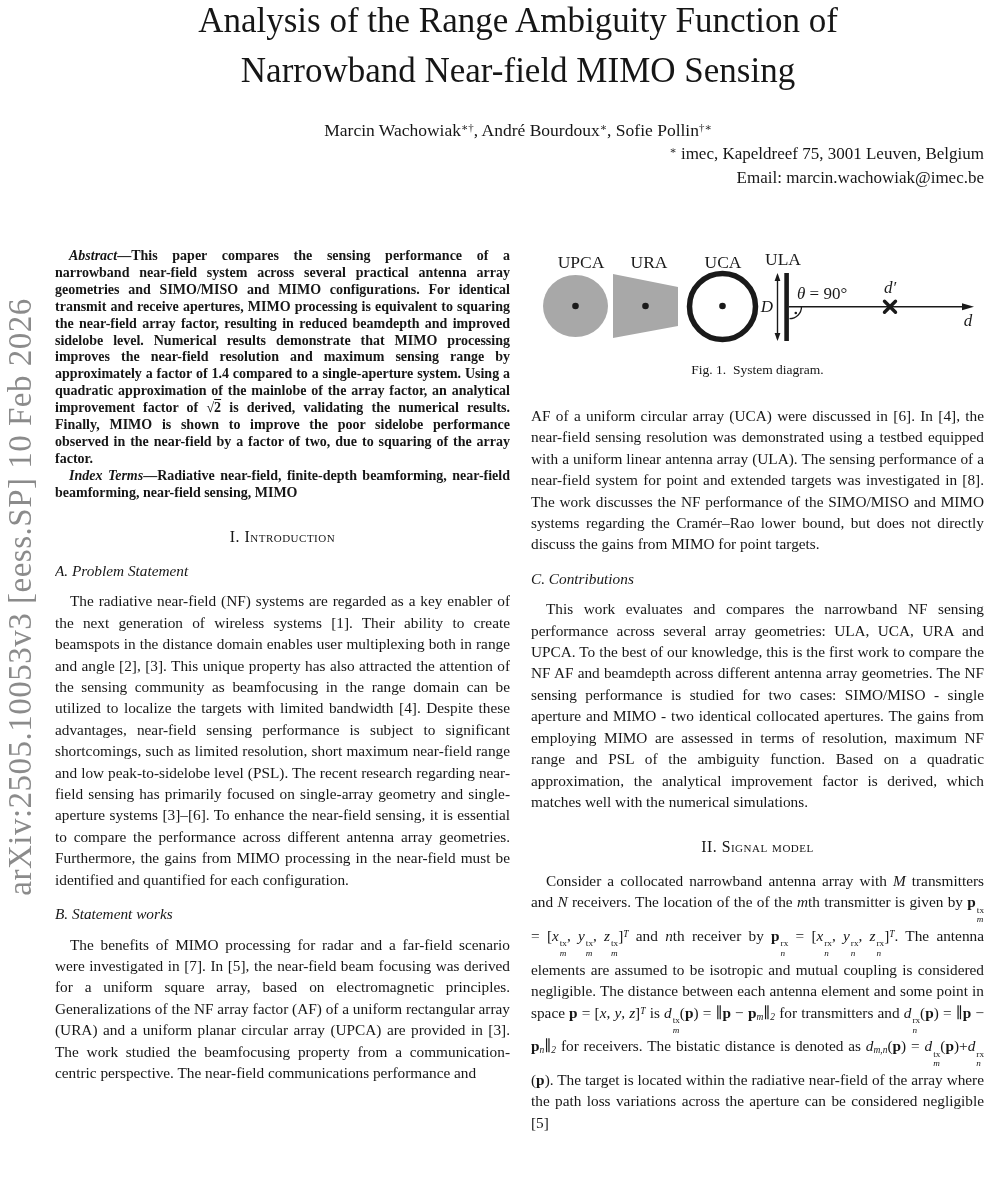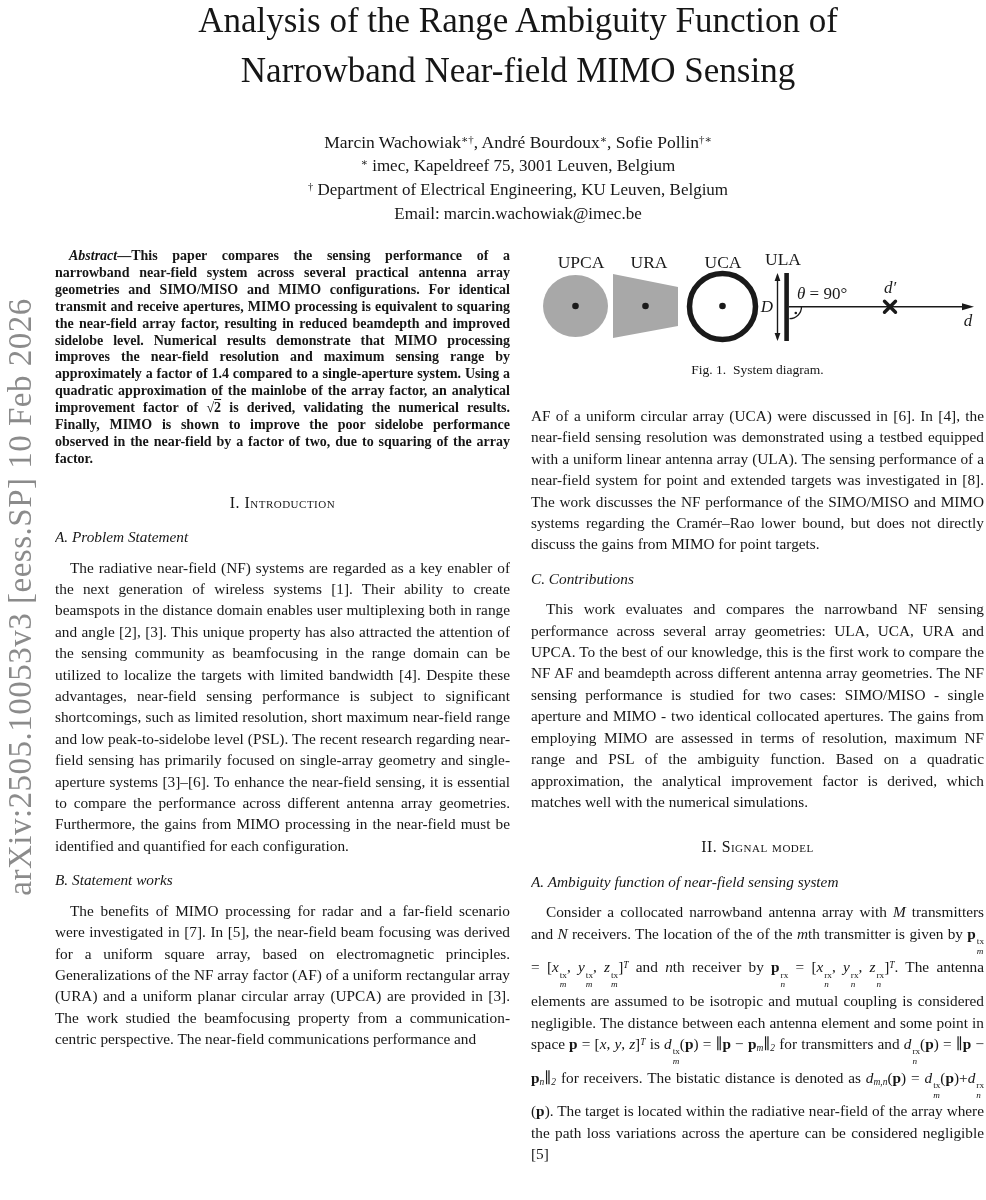--- a/index.html
+++ b/index.html
@@ -14,22 +14,22 @@
   
   .arxiv-strip {
     position:absolute; left:20px; top:597px;
     transform:translate(-50%,-50%) rotate(-90deg);
     white-space:nowrap; font-size:33px; color:#8b8b8b; letter-spacing:0.5px;
   }
 
   
   header { position:absolute; top:0; left:52px; width:932px; text-align:center; }
   h1 { font-weight:400; font-size:35px; line-height:50px; margin-top:-4px; }
-  .authors { margin-top:34px; font-size:17.5px; line-height:24px; }
-  .affil, .email { font-size:17px; line-height:24px; }
+  .authors { margin-top:22px; font-size:17.5px; line-height:24px; }
+  .affil, .email { font-size:17px; line-height:24px;text-align:right; }
   .authors sup, .affil sup { font-size:0.62em; vertical-align:0.5em; line-height:0; }
 
   
   .col {
     position:absolute; top:248px; height:952px; overflow:hidden;
     font-size:15.3px; line-height:21.4px; text-align:justify;
     hyphens:auto; -webkit-hyphens:auto;
   }
   .col-left  { left:55px;  width:455px; }
   .col-right { left:531px; width:453px; }
@@ -77,26 +77,26 @@
 <body>
 
 <div class="page">
 
   <div class="arxiv-strip">arXiv:2505.10053v3  [eess.SP]  10 Feb 2026</div>
 
   <header>
     <h1><span>Analysis of the Range Ambiguity Function of</span><br><span>Narrowband Near-field MIMO Sensing</span></h1>
     <div class="authors">Marcin Wachowiak<sup>∗†</sup>, André Bourdoux<sup>∗</sup>, Sofie Pollin<sup>†∗</sup></div>
     <div class="affil"><sup>∗</sup> imec, Kapeldreef 75, 3001 Leuven, Belgium</div>
-    <div class="affil"><sup>†</sup> Department of Electrical Engineering, KU Leuven, Belgium</div>
     <div class="email">Email: marcin.wachowiak@imec.be</div>
   </header>
 
   <div class="col col-left">
       <div class="block block-abstract"><i>Abstract</i>—This paper compares the sensing performance of a narrowband near-field system across several practical antenna array geometries and SIMO/MISO and MIMO configurations. For identical transmit and receive apertures, MIMO processing is equivalent to squaring the near-field array factor, resulting in reduced beamdepth and improved sidelobe level. Numerical results demonstrate that MIMO processing improves the near-field resolution and maximum sensing range by approximately a factor of 1.4 compared to a single-aperture system. Using a quadratic approximation of the mainlobe of the array factor, an analytical improvement factor of <span class="sqrt">√<span class="sqrt-arg">2</span></span> is derived, validating the numerical results. Finally, MIMO is shown to improve the poor sidelobe performance observed in the near-field by a factor of two, due to squaring of the array factor.</div>
+      <div class="block block-indexterms"><i>Index Terms</i>—Radiative near-field, finite-depth beamforming, near-field beamforming, near-field sensing, MIMO</div>
       <div class="block block-heading">I. Introduction</div>
       <div class="block block-subheading">A. Problem Statement</div>
       <div class="block block-para">The radiative near-field (NF) systems are regarded as a key enabler of the next generation of wireless systems [1]. Their ability to create beamspots in the distance domain enables user multiplexing both in range and angle [2], [3]. This unique property has also attracted the attention of the sensing community as beamfocusing in the range domain can be utilized to localize the targets with limited bandwidth [4]. Despite these advantages, near-field sensing performance is subject to significant shortcomings, such as limited resolution, short maximum near-field range and low peak-to-sidelobe level (PSL). The recent research regarding near-field sensing has primarily focused on single-array geometry and single-aperture systems [3]–[6]. To enhance the near-field sensing, it is essential to compare the performance across different antenna array geometries. Furthermore, the gains from MIMO processing in the near-field must be identified and quantified for each configuration.</div>
       <div class="block block-subheading">B. Statement works</div>
       <div class="block block-para">The benefits of MIMO processing for radar and a far-field scenario were investigated in [7]. In [5], the near-field beam focusing was derived for a uniform square array, based on electromagnetic principles. Generalizations of the NF array factor (AF) of a uniform rectangular array (URA) and a uniform planar circular array (UPCA) are provided in [3]. The work studied the beamfocusing property from a communication-centric perspective. The near-field communications performance and</div>
     </div>
 
   <div class="col col-right">
     <figure class="fig">
       <svg class="fig-svg" viewBox="0 0 453 97" width="453" height="97">
@@ -139,21 +139,20 @@
           <text class="flv" x="437" y="78" text-anchor="middle">d</text>
         </g>
       </svg>
       <figcaption>Fig. 1.  System diagram.</figcaption>
     </figure>
     <div>
         <div class="block block-para noindent">AF of a uniform circular array (UCA) were discussed in [6]. In [4], the near-field sensing resolution was demonstrated using a testbed equipped with a uniform linear antenna array (ULA). The sensing performance of a near-field system for point and extended targets was investigated in [8]. The work discusses the NF performance of the SIMO/MISO and MIMO systems regarding the Cramér–Rao lower bound, but does not directly discuss the gains from MIMO for point targets.</div>
         <div class="block block-subheading">C. Contributions</div>
         <div class="block block-para">This work evaluates and compares the narrowband NF sensing performance across several array geometries: ULA, UCA, URA and UPCA. To the best of our knowledge, this is the first work to compare the NF AF and beamdepth across different antenna array geometries. The NF sensing performance is studied for two cases: SIMO/MISO - single aperture and MIMO - two identical collocated apertures. The gains from employing MIMO are assessed in terms of resolution, maximum NF range and PSL of the ambiguity function. Based on a quadratic approximation, the analytical improvement factor is derived, which matches well with the numerical simulations.</div>
         <div class="block block-heading">II. Signal model</div>
-        <div class="block block-subheading">A. Ambiguity function of near-field sensing system</div>
         <div class="block block-para">Consider a collocated narrowband antenna array with <i>M</i> transmitters and <i>N</i> receivers. The location of the of the <i>m</i>th transmitter is given by <b>p</b><span class="ss">
             <span class="ss-t">tx</span>
             <span class="ss-b">m</span>
           </span> = [<i>x</i><span class="ss">
             <span class="ss-t">tx</span>
             <span class="ss-b">m</span>
           </span>, <i>y</i><span class="ss">
             <span class="ss-t">tx</span>
             <span class="ss-b">m</span>
           </span>, <i>z</i><span class="ss">

